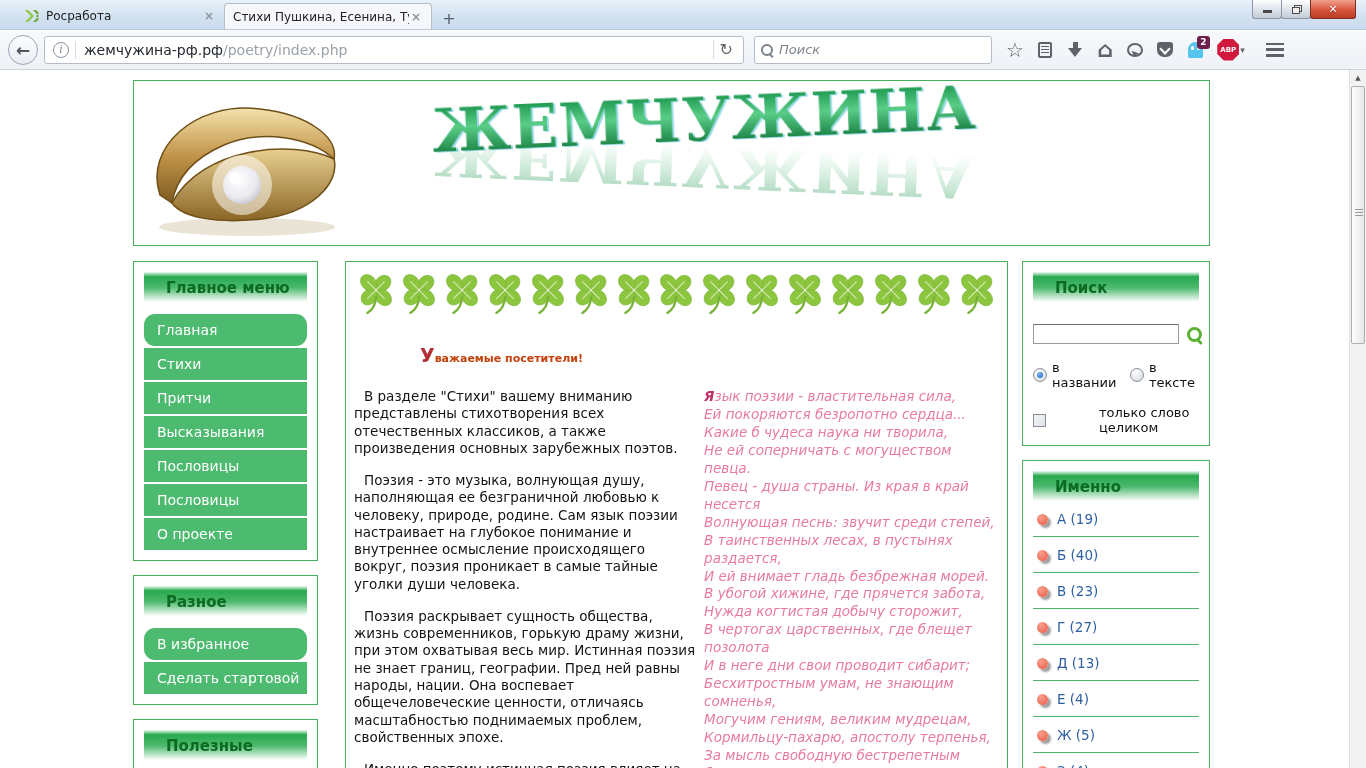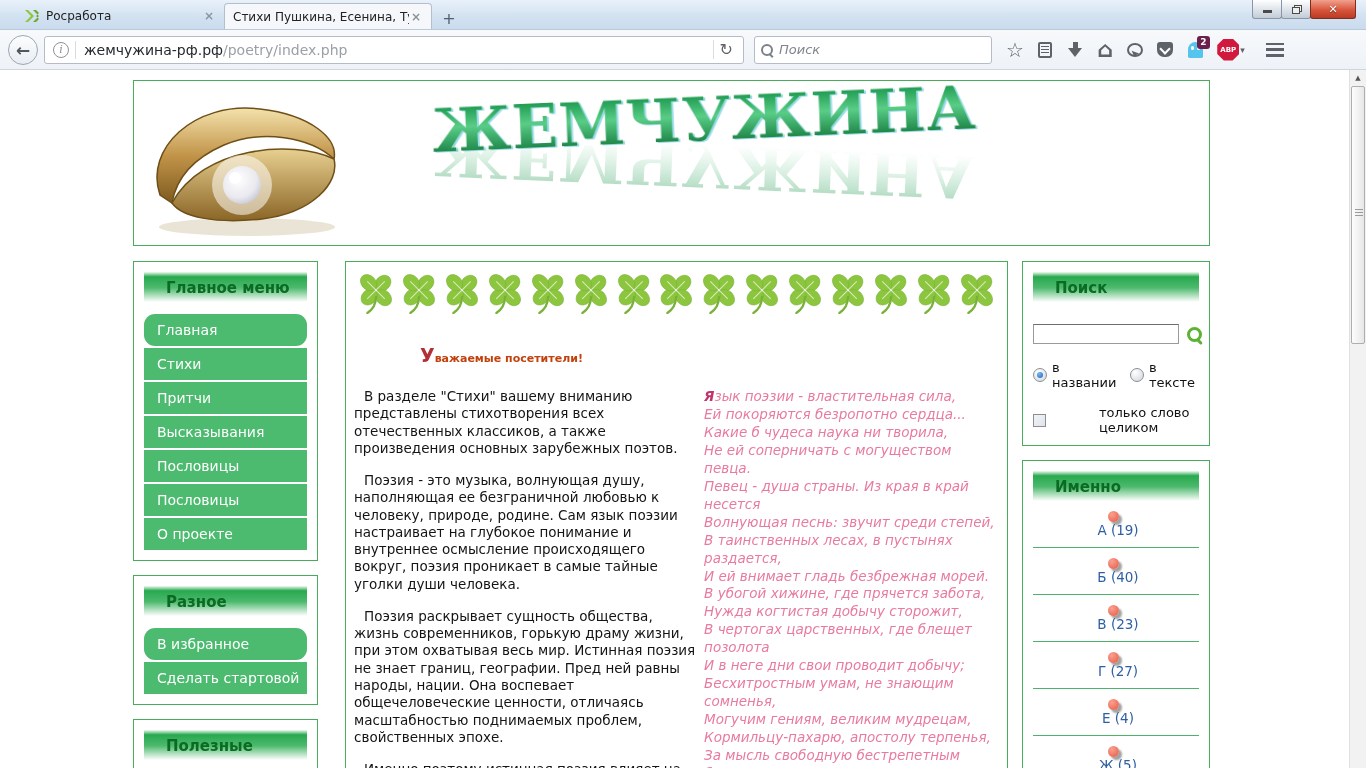--- a/index.html
+++ b/index.html
@@ -163,21 +163,21 @@
   .radio { width:14px; height:14px; border-radius:50%; border:1px solid #8a8f96; flex:none;
     background:radial-gradient(circle at 35% 30%,#fff,#cfd6dd); margin-right:5px; position:relative; }
   .radio.sel:after { content:""; position:absolute; left:3px; top:3px; width:6px; height:6px; border-radius:50%;
     background:radial-gradient(circle at 35% 30%,#7db7f0,#1c62c4); }
   .radio-row .lbl2 { margin-left:12px; }
   .check-row { display:flex; align-items:center; margin-top:15px; font-size:13px; color:#111;gap:46px; }
   .checkbox { width:13px; height:13px; border:1px solid #8a8f96; background:linear-gradient(135deg,#f2f4f6,#dfe4e9);
     margin-right:7px; flex:none; }
 
   .poets-box { min-height:360px; }
-  .poet-row { display:flex; align-items:center; padding:10px 0 9px 4px; border-bottom:1px solid #4db36a;flex-direction:column; }
+  .poet-row { display:flex; align-items:center; padding:10px 0 9px 4px; border-bottom:1px solid #4db36a; }
   .poet-ball { width:11px; height:11px; border-radius:50%; flex:none; margin-right:9px;
     background:radial-gradient(circle at 35% 30%,#fba090,#e55a43);
     box-shadow:3px 3px 2px rgba(130,130,130,.75); }
   .poet-link { color:#2e5fa3; font-size:13.5px; cursor:pointer; }
 </style>
 </head>
 <body>
 
 <div id="app">
 
@@ -495,21 +495,21 @@
                 <div>Ей покоряются безропотно сердца...</div>
                     <div>Какие б чудеса наука ни творила,</div>
                     <div>Не ей соперничать с могуществом певца.</div>
                     <div>Певец - душа страны. Из края в край несется</div>
                     <div>Волнующая песнь: звучит среди степей,</div>
                     <div>В таинственных лесах, в пустынях раздается,</div>
                     <div>И ей внимает гладь безбрежная морей.</div>
                     <div>В убогой хижине, где прячется забота,</div>
                     <div>Нужда когтистая добычу сторожит,</div>
                     <div>В чертогах царственных, где блещет позолота</div>
-                    <div>И в неге дни свои проводит добычу;</div>
+                    <div>И в неге дни свои проводит сибарит;</div>
                     <div>Бесхитростным умам, не знающим сомненья,</div>
                     <div>Могучим гениям, великим мудрецам,</div>
                     <div>Кормильцу-пахарю, апостолу терпенья,</div>
                     <div>За мысль свободную бестрепетным бойцам -</div>
                   </div>
               </div>
             </div>
           </div>
         </div>
 
@@ -548,20 +548,24 @@
                 <div class="poet-row">
                   <span class="poet-ball"></span>
                   <span class="poet-link">В (23)</span>
                 </div>
 
                 <div class="poet-row">
                   <span class="poet-ball"></span>
                   <span class="poet-link">Г (27)</span>
                 </div>
 
+                <div class="poet-row">
+                  <span class="poet-ball"></span>
+                  <span class="poet-link">Д (13)</span>
+                </div>
 
                 <div class="poet-row">
                   <span class="poet-ball"></span>
                   <span class="poet-link">Е (4)</span>
                 </div>
 
                 <div class="poet-row">
                   <span class="poet-ball"></span>
                   <span class="poet-link">Ж (5)</span>
                 </div>

